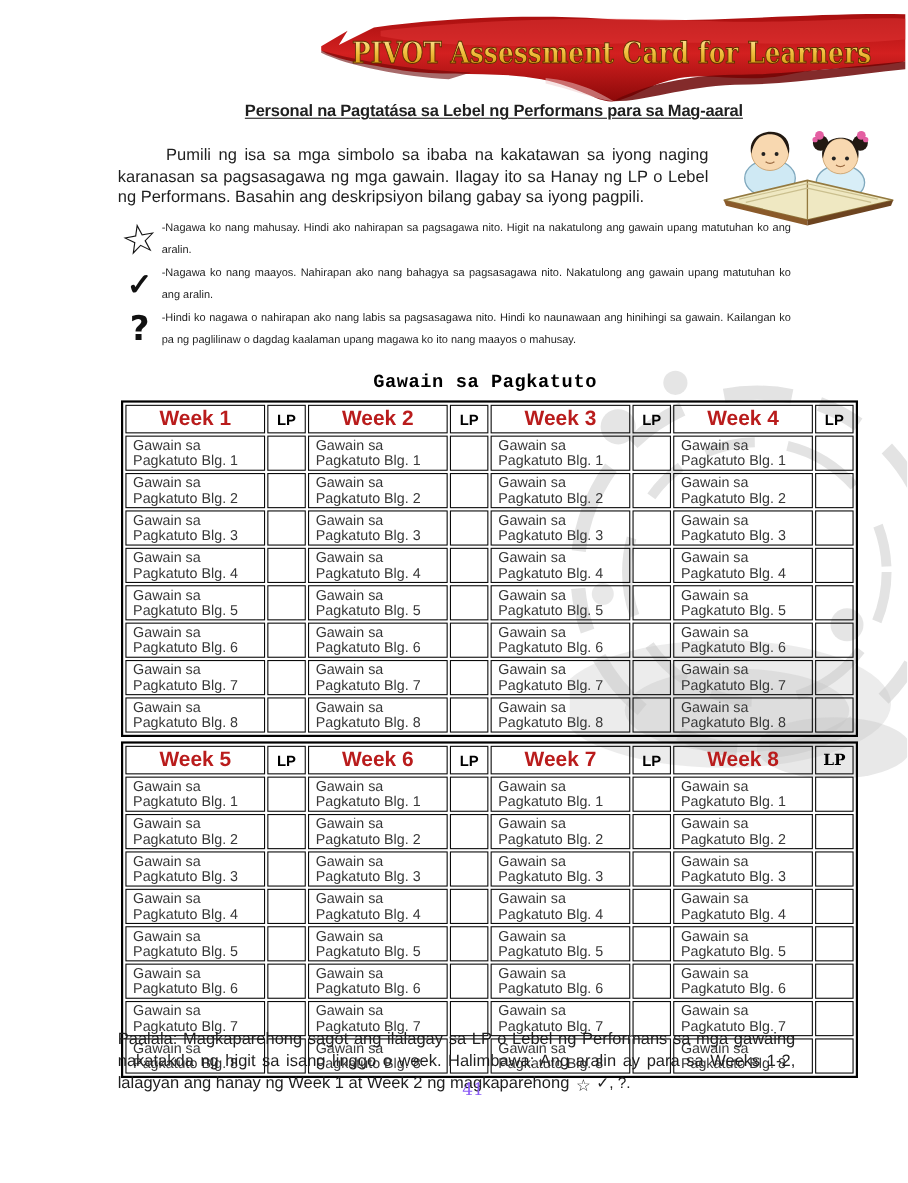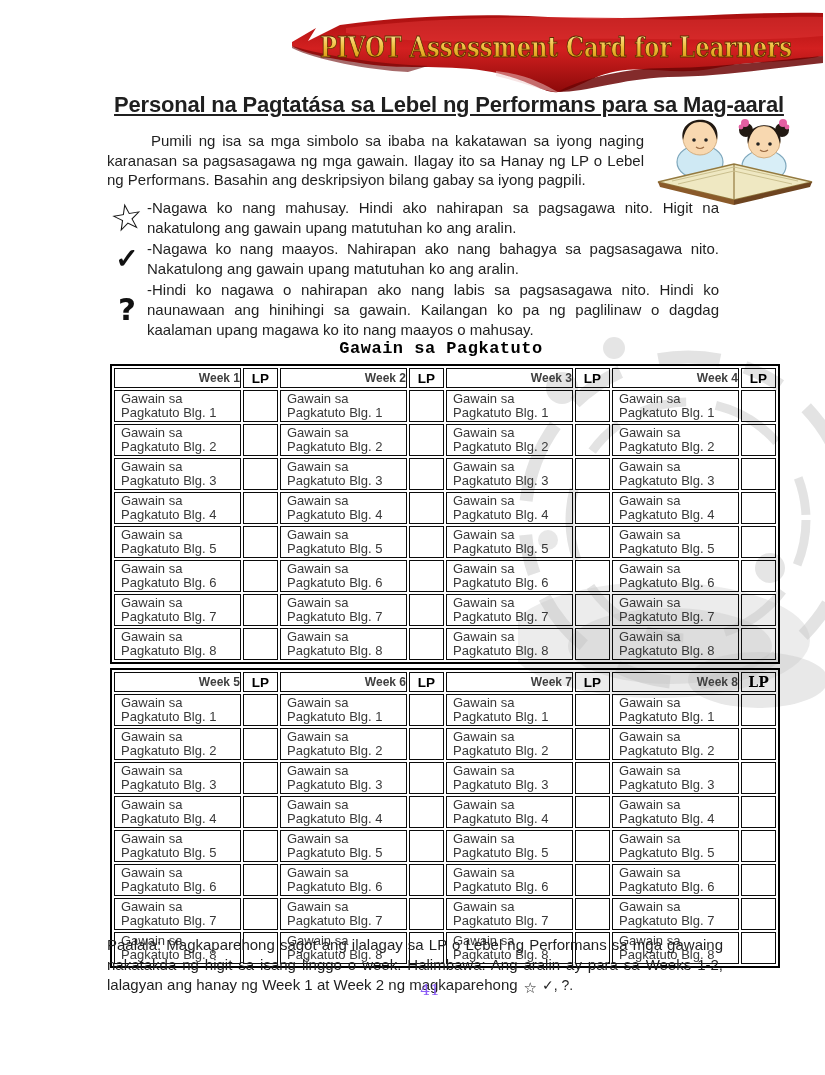--- a/index.html
+++ b/index.html
@@ -7,49 +7,49 @@
     position:relative; width:825px; height:1075px; background:#fff;
     overflow:hidden; font-family:"Liberation Sans", sans-serif; color:#1f1f1f;
   }
   .page > * { position:absolute; z-index:1; }
 
   
   .banner { left:286px; top:8px; width:539px; height:86px; z-index:2; }
 
   
   .doc-title { left:107px; top:92px; width:684px; text-align:center;
-    font-size:22px; font-weight:bold; letter-spacing:-0.2px; }
+    font-size:15px; font-weight:bold; letter-spacing:-0.2px; }
   .doc-title span { text-decoration:underline; text-underline-offset:2px; }
 
   
   .kids { left:642px; top:98px; width:184px; height:114px; }
 
   
   .intro { left:107px; top:116px; width:537px; text-align:justify;
     font-size:15px; line-height:19.6px; text-indent:44px; }
 
   
   .legend { left:107px; top:198px; width:612px; }
   .legend-item { display:flex; align-items:center; margin-bottom:2px; }
   .legend-icon { flex:0 0 40px; text-align:center; line-height:1; color:#111; }
   .icon-star { font-size:37px; transform:rotate(-10deg); }
   .icon-check { font-size:28px; font-weight:bold; }
   .icon-question { font-size:31px; font-weight:bold; font-family:"DejaVu Sans",sans-serif; }
-  .legend-text { flex:1; text-align:justify; font-size:15px; line-height:19.6px; }
+  .legend-text { flex:1; text-align:justify; font-size:10px; line-height:19.6px; }
 
   
   .tbl-title { left:110px; top:339px; width:662px; text-align:center;
     font-family:Liberation Mono, monospace; font-weight:bold; font-size:17px; letter-spacing:0.5px; color:#000; }
   .tables { left:110px; top:364px; width:662px; }
   table.wtable { border-collapse:separate; border-spacing:2px; width:662px;
     table-layout:fixed; border:2px solid #000; background:transparent; }
   table.wtable + table.wtable { margin-top:4px; }
   .wtable th, .wtable td { border:1.5px solid #0a0a0a; background:transparent; }
-  .wtable th.wk { width:125px; font-size:12px; font-weight:bold; text-align:right;
-    height:16px; padding:1px 0; color:#404040; }
+  .wtable th.wk { width:125px; font-size:19px; font-weight:bold; text-align:center;
+    height:16px; padding:1px 0; color:#b91c1c; }
   .wtable th.lp-h { width:33px; font-size:13.5px; font-weight:bold; text-align:center;
     height:16px; padding:1px 0; color:#000; }
   .wtable th.lp-h.serif { font-family:"DejaVu Serif", serif; font-size:14px; }
   .wtable td.act { height:27px; padding:1px 2px 2px 6px; font-size:13px;
     line-height:13.5px; color:#383838; vertical-align:middle; }
   .wtable td.lpc { height:27px; }
 
   
   .watermark { left:518px; top:330px; width:307px; height:400px; z-index:0; }
 

